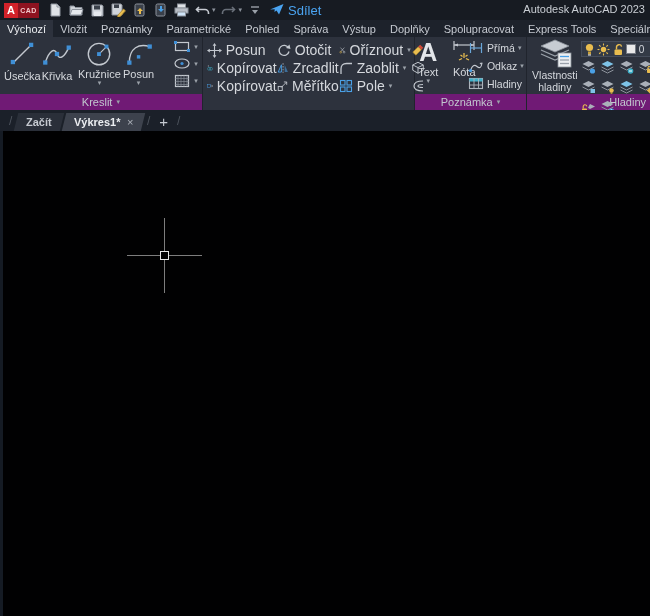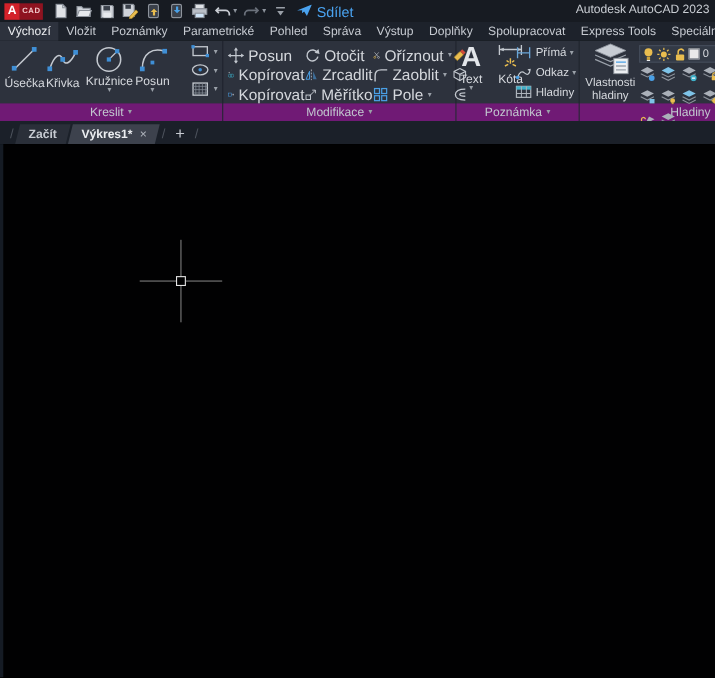--- a/index.html
+++ b/index.html
@@ -349,24 +349,20 @@
             <span class="car">▾</span>
           </div>
           <div class="modcell">
             <svg width="14" height="14" viewBox="0 0 14 14">
                 <path d="M12,2 Q3,2 3,7 Q3,12 12,12" fill="none" stroke="#c3c8cf" stroke-width="1.2"></path>
                 <path d="M12,5.5 Q7,5.5 7,7 Q7,8.5 12,8.5" fill="none" stroke="#c3c8cf" stroke-width="1.2"></path>
               </svg>
           </div>
         </div>
       </div>
-      <div class="panel-label">
-        <span>Modifikace</span>
-        <span class="car">▾</span>
-      </div>
     </div>
 
     <div class="panel" style="width:115px">
       <div class="panel-body">
         <div class="bigbtn" style="left:3px">
           <span style="font-size:25px;line-height:26px;color:#e3e6ea;font-weight:bold;">A</span>
           <span class="lbl">Text</span>
           <span class="car">▾</span>
         </div>
         <div class="bigbtn" style="left:34px">

